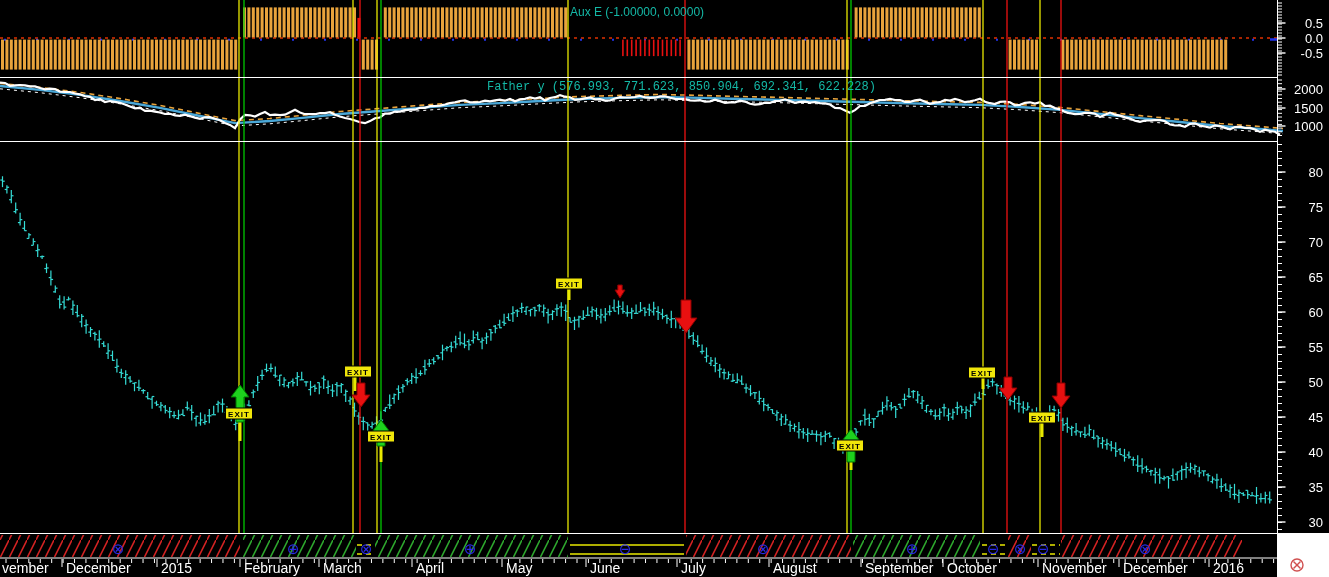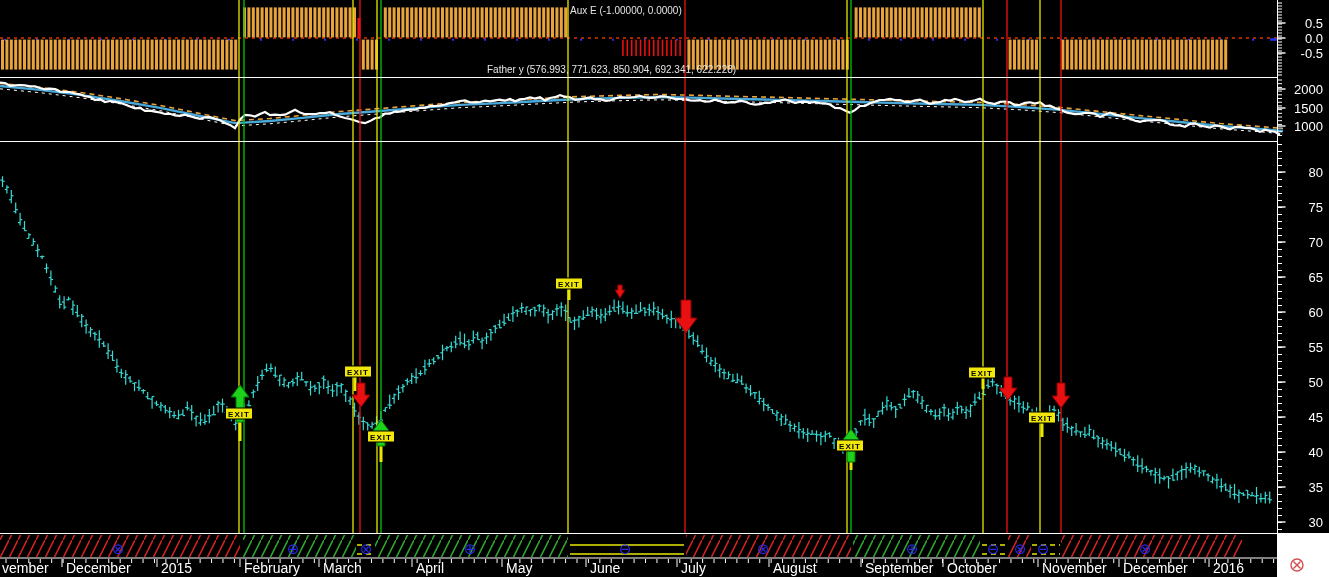--- a/index.html
+++ b/index.html
@@ -1,21 +1,21 @@
 <!DOCTYPE html>
 <html><head>
 <meta charset="utf-8">
 <style>
   html,body{margin:0;padding:0;background:#222;}
   .stage{position:relative;width:1329px;height:577px;background:#000;overflow:hidden;
          font-family:"Liberation Sans",sans-serif;}
   svg{position:absolute;left:0;top:0;}
-  .panel-title{position:absolute;color:#e5e5e5;font-size:10px;white-space:nowrap;z-index:5;}
+  .panel-title{position:absolute;color:#14b8a6;font-size:12px;white-space:nowrap;z-index:5;}
   #aux-title{left:570px;top:5px;}
-  #father-title{left:487px;top:64px;}
+  #father-title{left:487px;top:80px;font-family:Liberation Mono, monospace;}
   #price-title{left:448px;top:146px;}
 </style>
 </head>
 <body>
 
 <div class="stage">
   <svg id="chart" width="1329" height="577">
       <defs>
         <pattern id="hatch-down" width="9" height="18" patternUnits="userSpaceOnUse">
           <line x1="0" y1="18" x2="9" y2="0" stroke="#D42222" stroke-width="1.6"></line>

